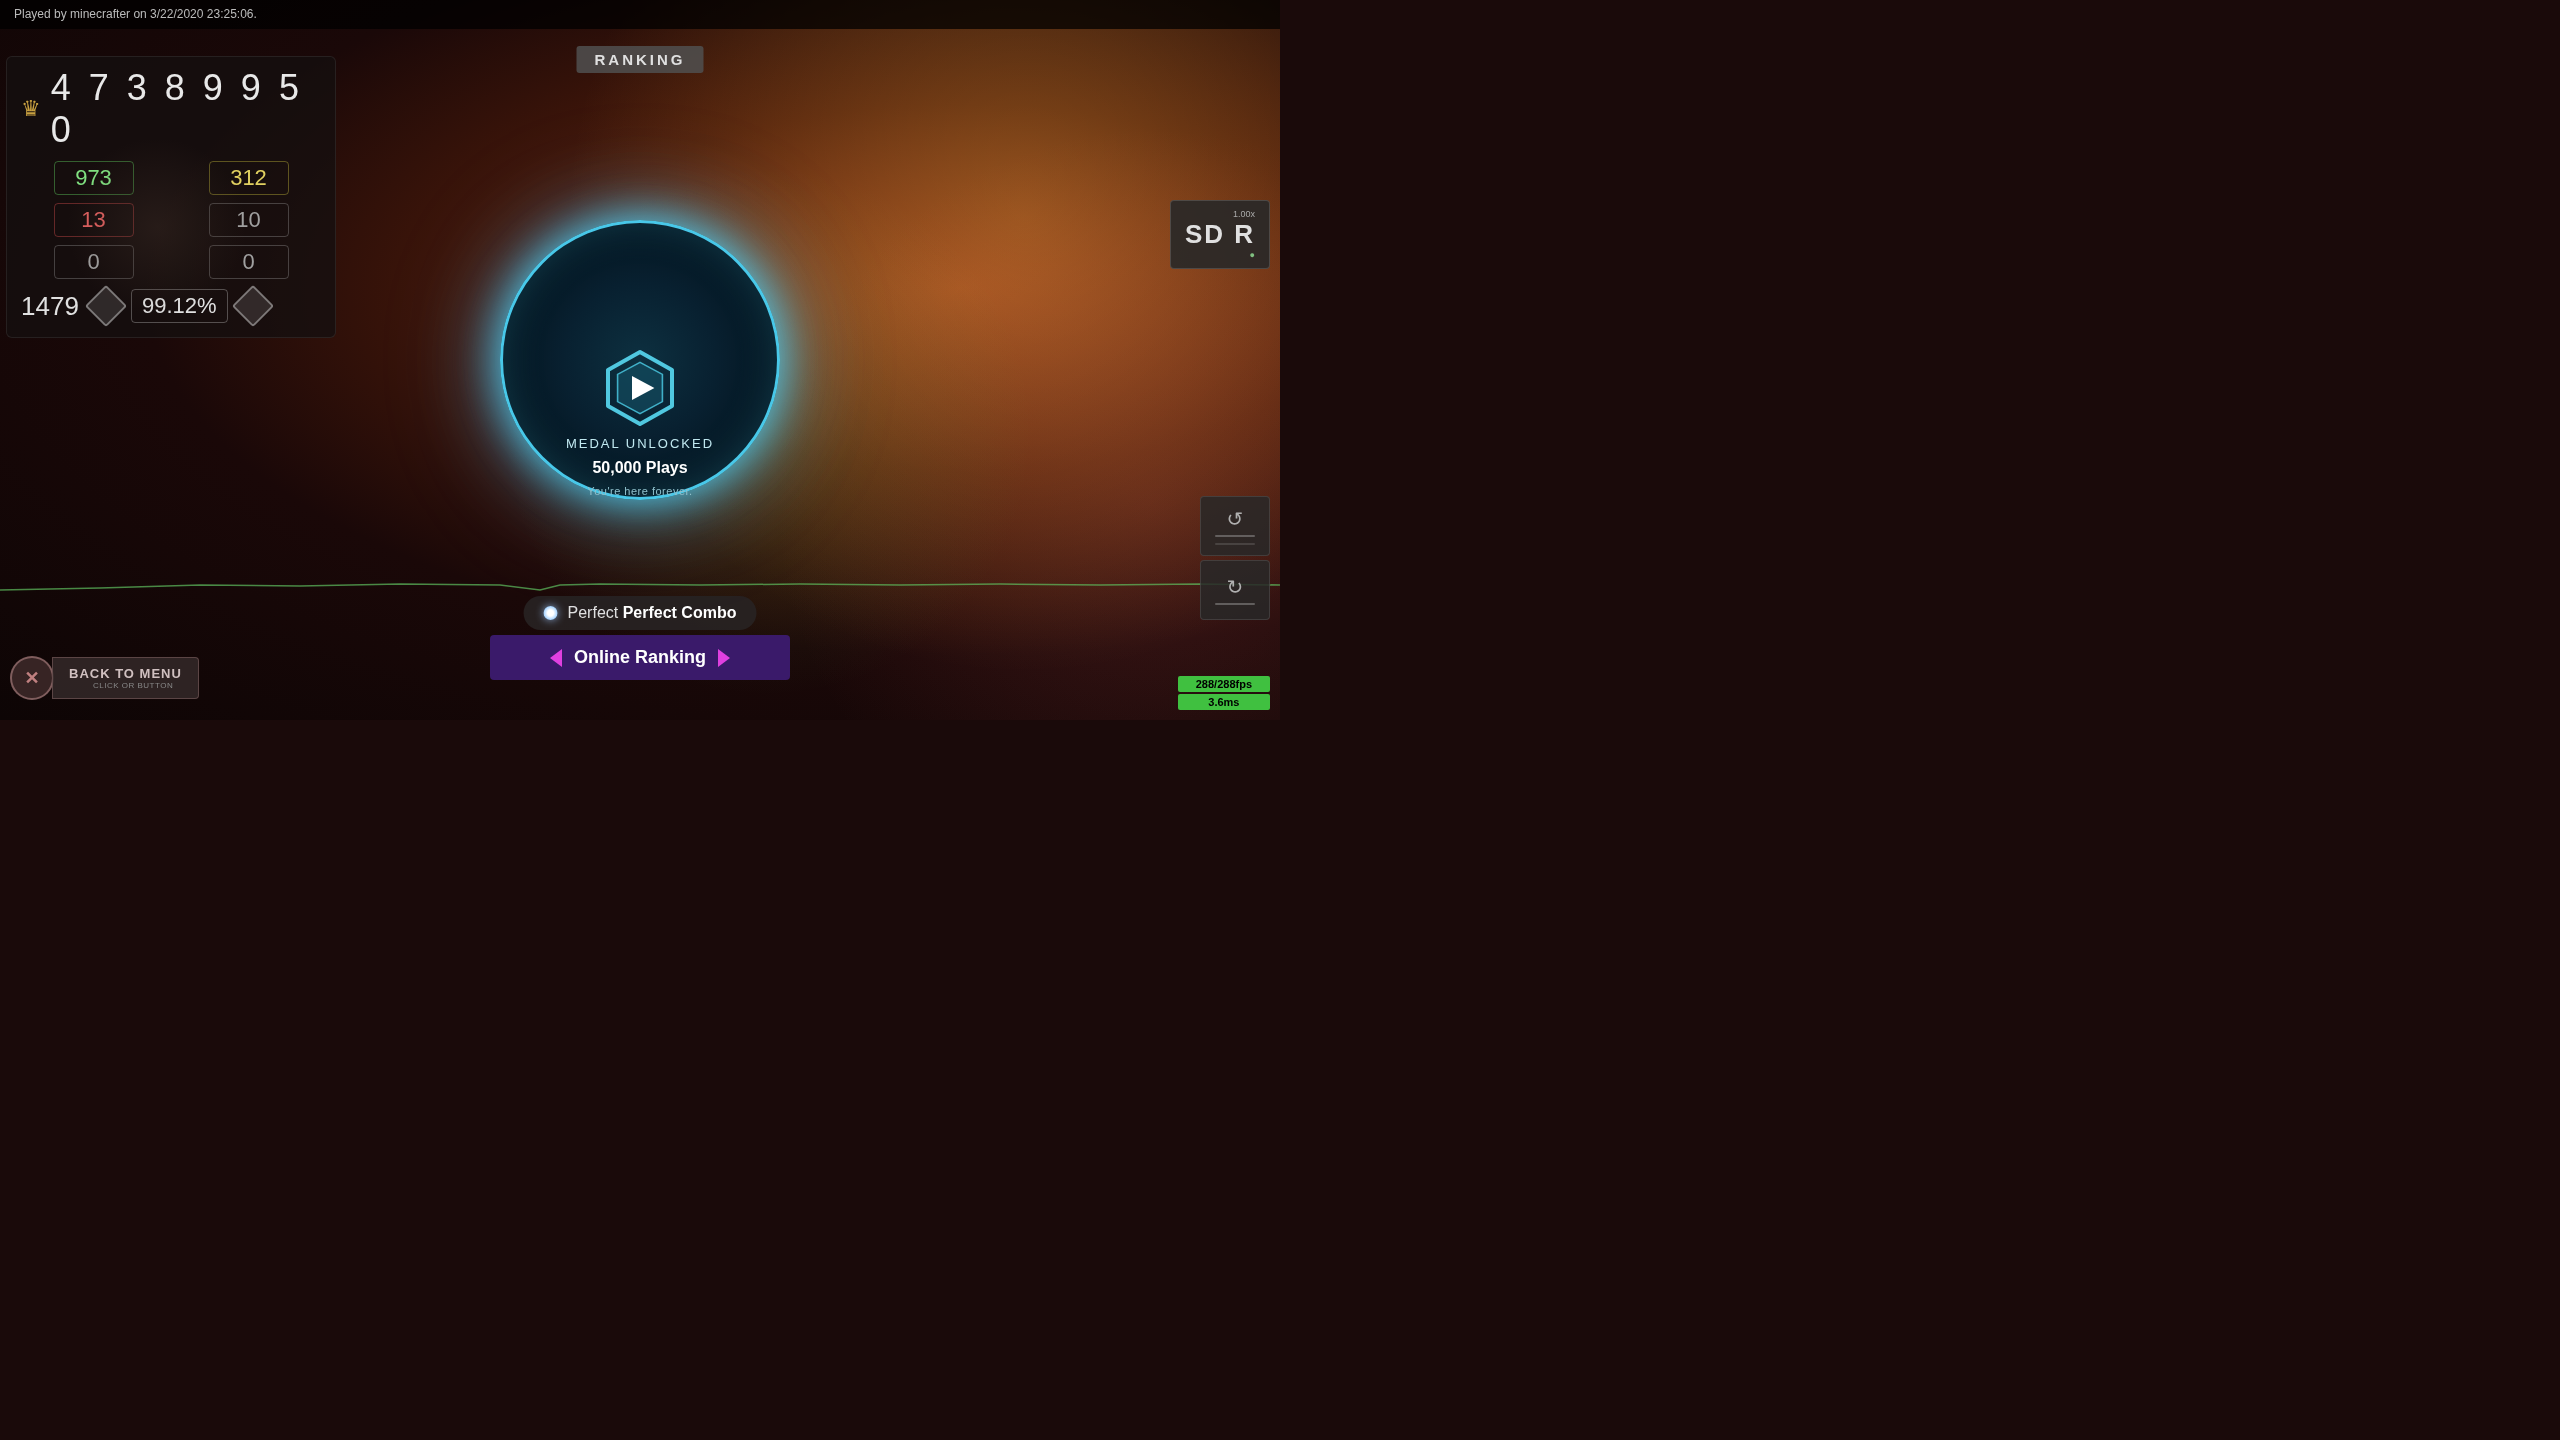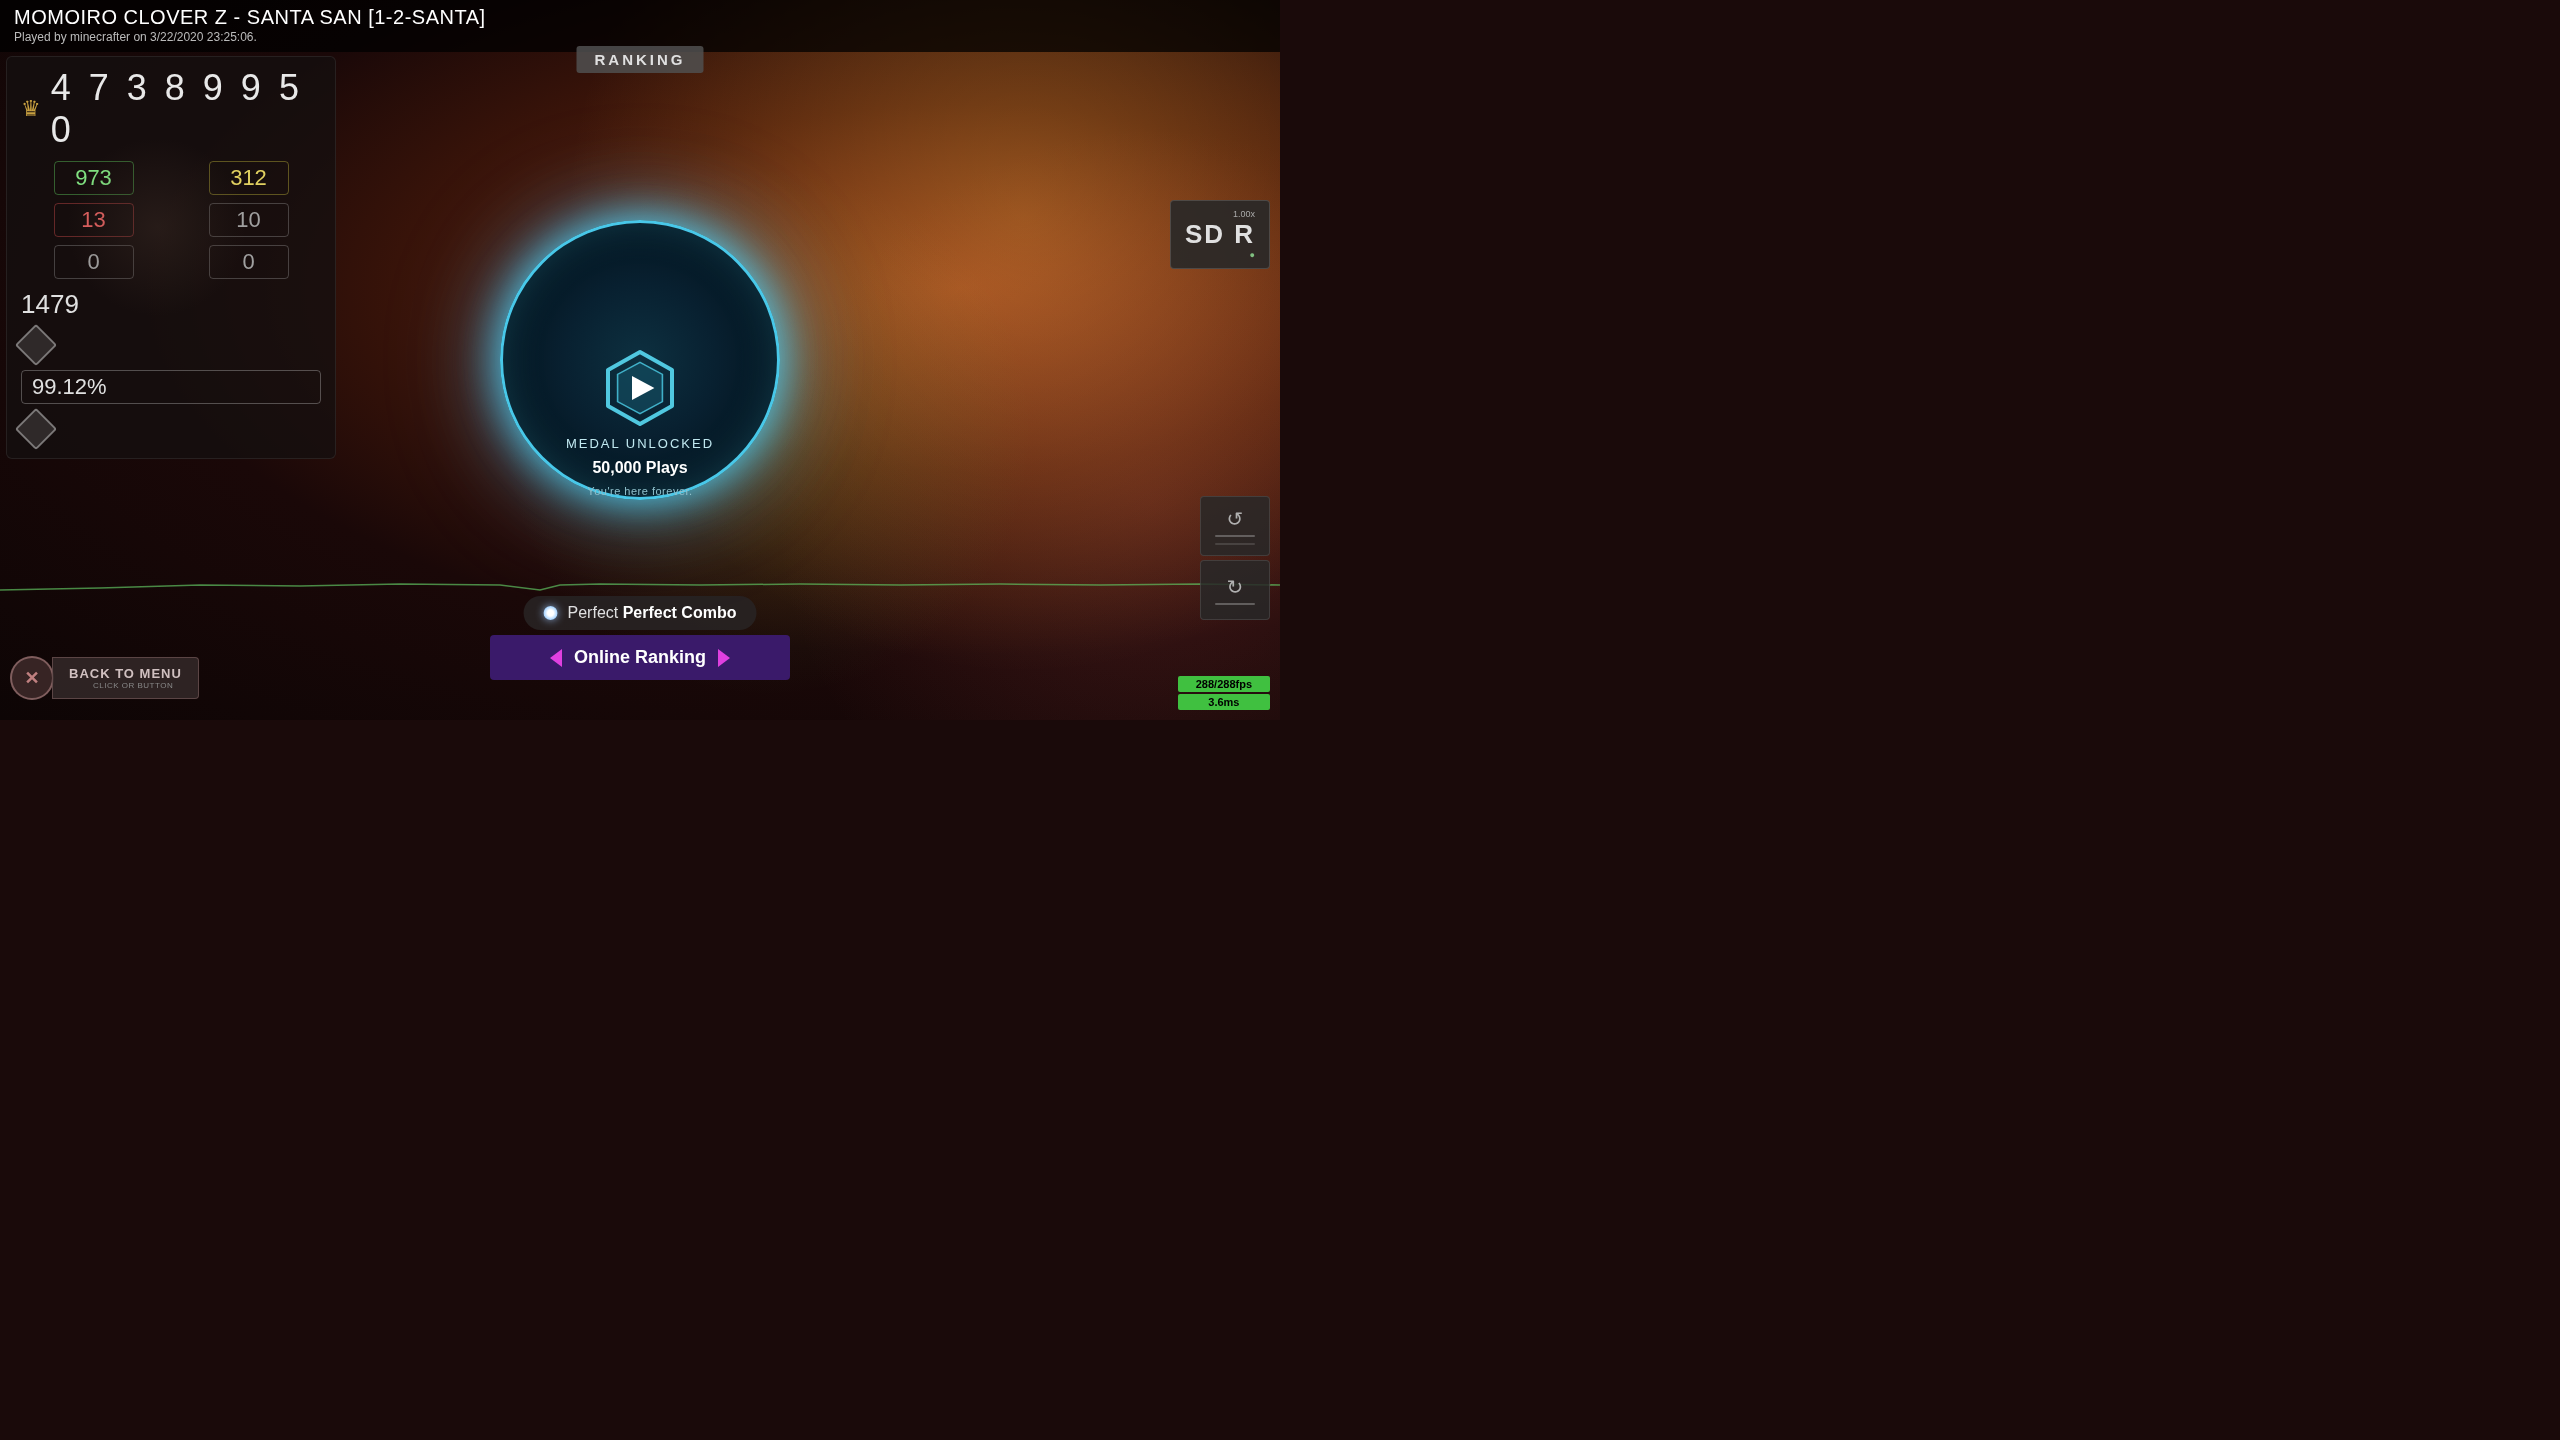--- a/index.html
+++ b/index.html
@@ -128,23 +128,23 @@
       min-width: 80px;
     }
     .stat-value.green { color: #80e080; border-color: rgba(100,220,100,0.4); }
     .stat-value.yellow { color: #e0d060; border-color: rgba(200,190,60,0.4); }
     .stat-value.red { color: #e06060; border-color: rgba(220,80,80,0.4); }
     .stat-value.gray { color: #a0a0a0; border-color: rgba(160,160,160,0.35); }
 
     
     .bottom-row {
       display: flex;
+      align-items: center;
       gap: 10px;
       margin-top: 4px;
-      flex-direction: column;
     }
     .combo-val {
       color: #e0e0e0;
       font-size: 26px;
       font-weight: 300;
       min-width: 60px;
     }
     .diamond-icon {
       width: 30px;
       height: 30px;
@@ -438,21 +438,20 @@
       background: radial-gradient(circle, rgba(80,60,50,0.3) 0%, transparent 70%);
       pointer-events: none;
     }
   </style>
 </head>
 <body>
 
 <div class="bg"></div>
 
 <div class="header">
-  <div class="header-title">MOMOIRO CLOVER Z - SANTA SAN [1-2-SANTA]</div>
   <div class="header-played">Played by minecrafter on 3/22/2020 23:25:06.</div>
 </div>
 
 <div class="ranking-label">RANKING</div>
 
 <div class="score-panel">
   <div class="moon-decoration"></div>
 
   <div class="score-top">
     <span class="crown-icon">♛</span>

